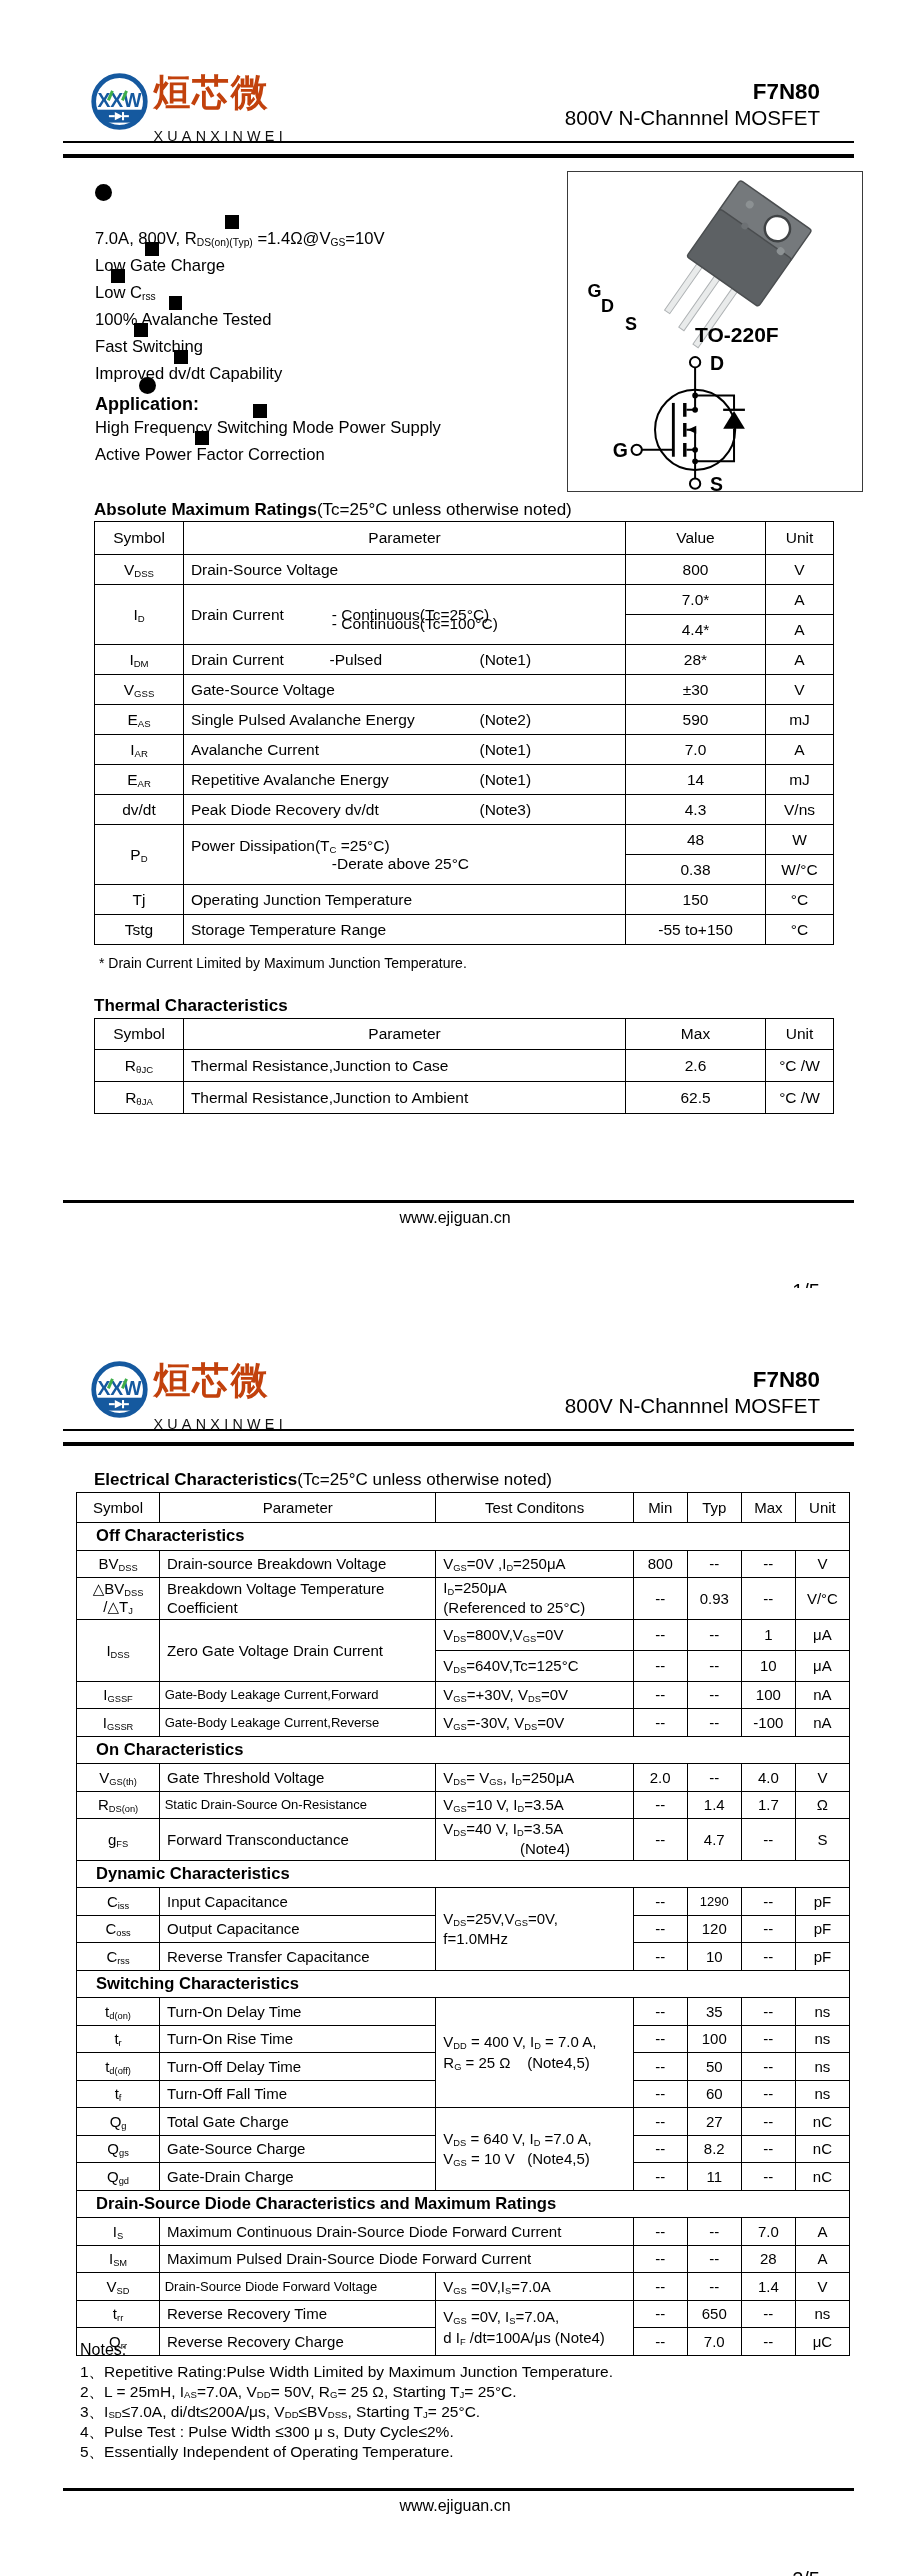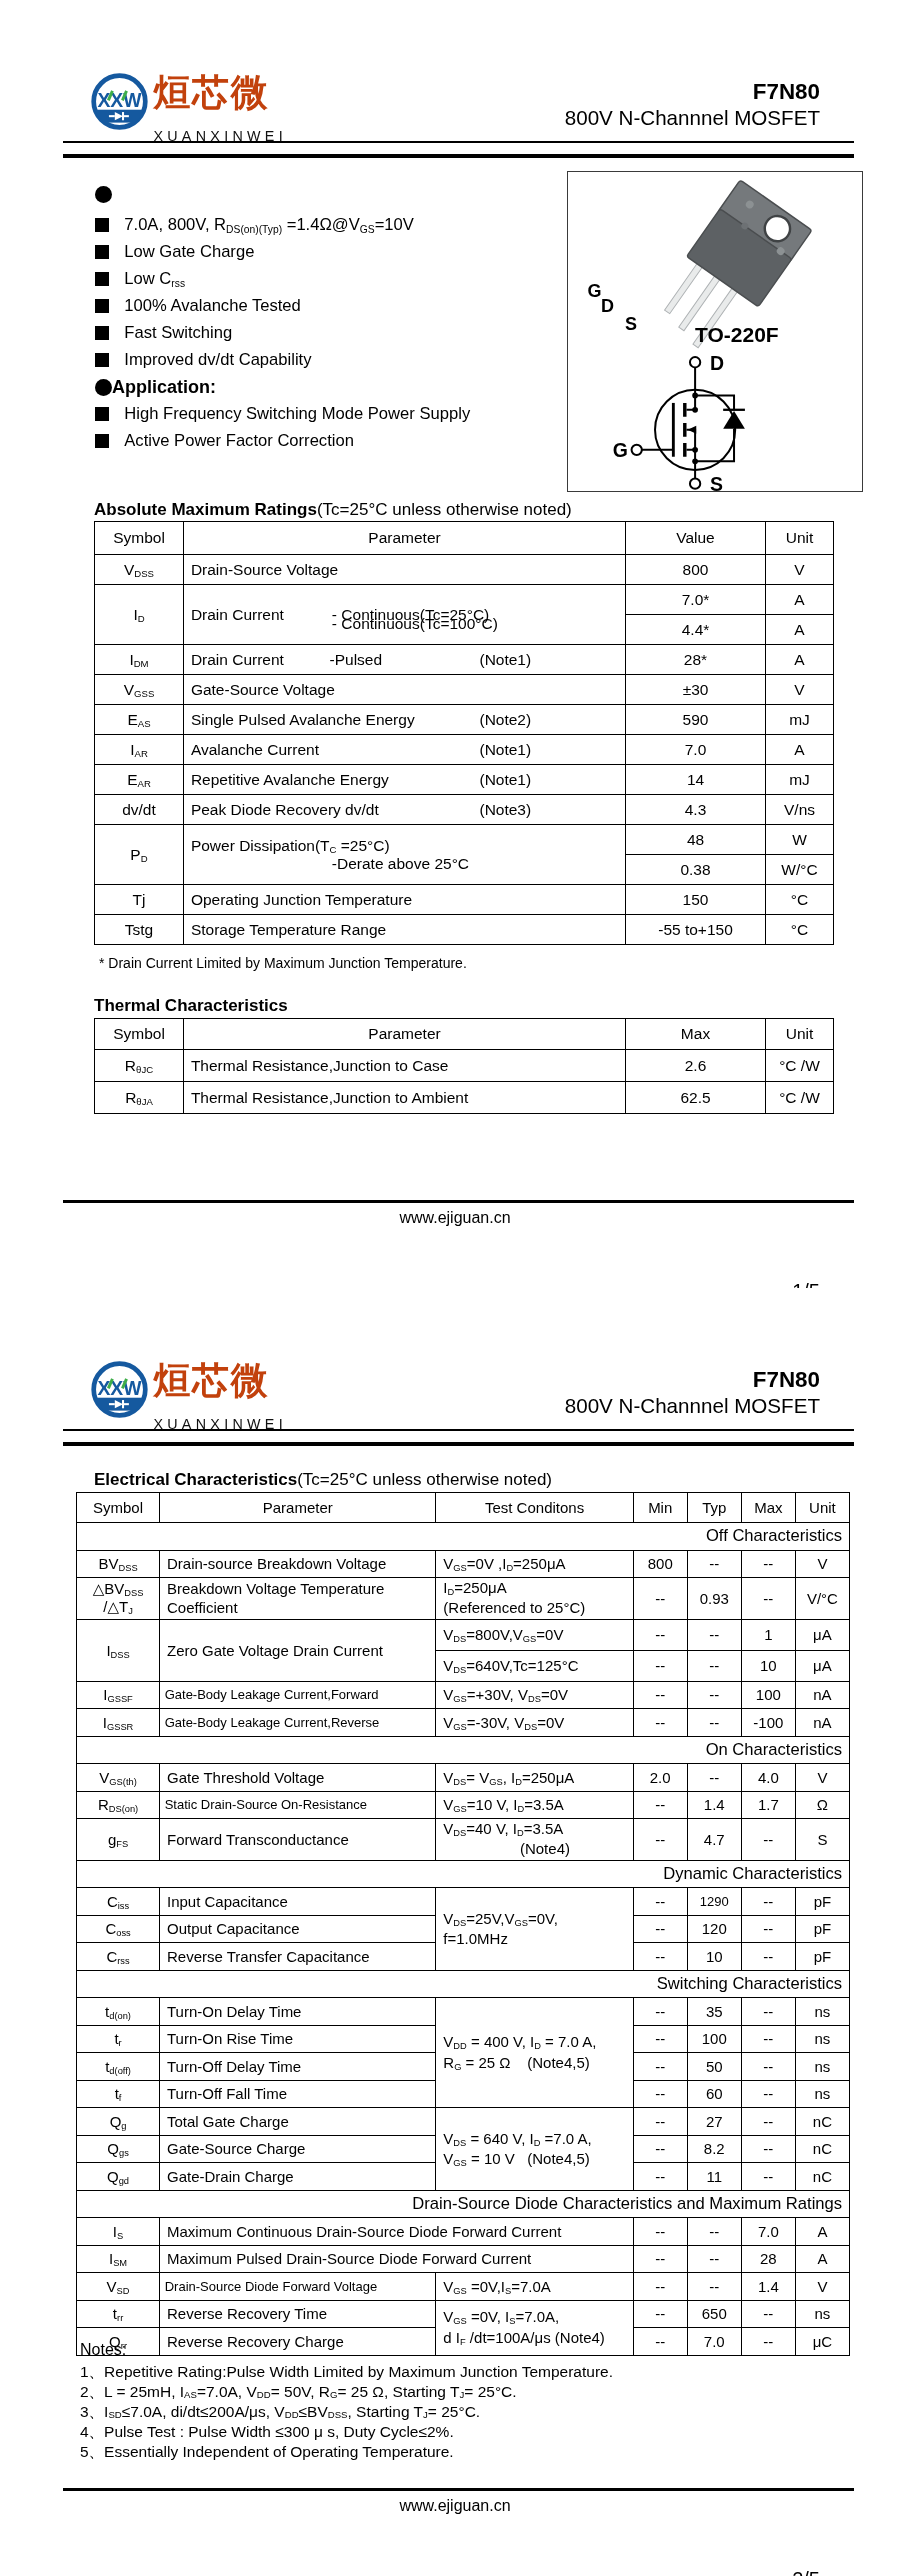--- a/index.html
+++ b/index.html
@@ -19,21 +19,21 @@
   .logo-cn { font-size: 37px; font-weight: 700; letter-spacing: 1.7px; line-height: 1.05; color: #c2410c; }
   .logo-en { font-size: 14.3px; letter-spacing: 4.3px; margin-top: 15px; color: #111; }
   .hdr-title { position: absolute; right: 90px; top: 80px; text-align: right; }
   .part-no { font-size: 22.4px; font-weight: 700; line-height: 1.1; }
   .part-sub { font-size: 20.6px; line-height: 1.25; }
   .rule-thin  { position: absolute; left: 63px; width: 791px; height: 1.7px; background: #000; }
   .rule-thick { position: absolute; left: 63px; width: 791px; height: 4px; background: #000; }
   .r1 { top: 141px; } .r2 { top: 154px; }
 
   
-  .feat { position: absolute; left: 95px; height: 20.6px; display: flex; align-items: center; font-size: 16.6px; }
+  .feat { position: absolute; left: 95px; height: 20.6px; display: flex; align-items: center; font-size: 16.6px; flex-direction: column; }
   .dot { width: 17px; height: 17px; border-radius: 50%; background: #000; flex: none; }
   .sq  { width: 13.8px; height: 13.8px; background: #000; margin-right: 15.5px; flex: none; }
   .app-title { font-weight: 700; font-size: 18px; }
   sub { font-size: 0.62em; line-height: 0; position: relative; bottom: -0.22em; vertical-align: baseline; }
 
   
   .pkgbox { position: absolute; left: 567px; top: 171px; width: 296px; height: 321px; border: 1.7px solid #3a3a3a; }
   .pkg-label { position: absolute; left: 127px; top: 151px; font-size: 21px; font-weight: 700; }
   .pin-lbl { position: absolute; font-size: 18px; font-weight: 700; }
   .pkgbox svg { position: absolute; left: 0; top: 0; }
@@ -53,21 +53,21 @@
   .t1 tr { height: 30px; }
   .t1 tr.hrow { height: 33px; }
   .t2 { left: 94px; top: 1018px; width: 739px; }
   .t2 tr { height: 32px; }
   .t2 tr.hrow { height: 31px; }
   .t3 { left: 76px; top: 204px; width: 774px; }
   .t3 td, .t3 th { font-size: 15px; }
   .t3 tr { height: 27.5px; }
   .t3 tr.hrow { height: 30px; }
   .t3 tr.sec { height: 27.5px; }
-  .t3 tr.sec td { font-weight: 400; font-size: 16.6px; padding-left: 7px; text-align: right; }
+  .t3 tr.sec td { font-weight: 700; font-size: 16.6px; padding-left: 19px; }
   .t3 td.sm { font-size: 13px; padding: 0 4.6px; }
   .atp { position: absolute; top: 50%; transform: translateY(-50%); white-space: nowrap; }
   .at33 { left: 33%; } .at67 { left: 67%; }
   .twoline { display: flex; flex-direction: column; justify-content: space-around; height: 100%; }
   .twoline .ln { position: relative; display: flex; align-items: center; height: 50%; }
   .ind33 { padding-left: 33%; }
   .cond2 { white-space: pre-wrap; line-height: 1.35; }
   .gfs2 { text-indent: 42%; }
   .symwrap { line-height: 1.25; }
 

